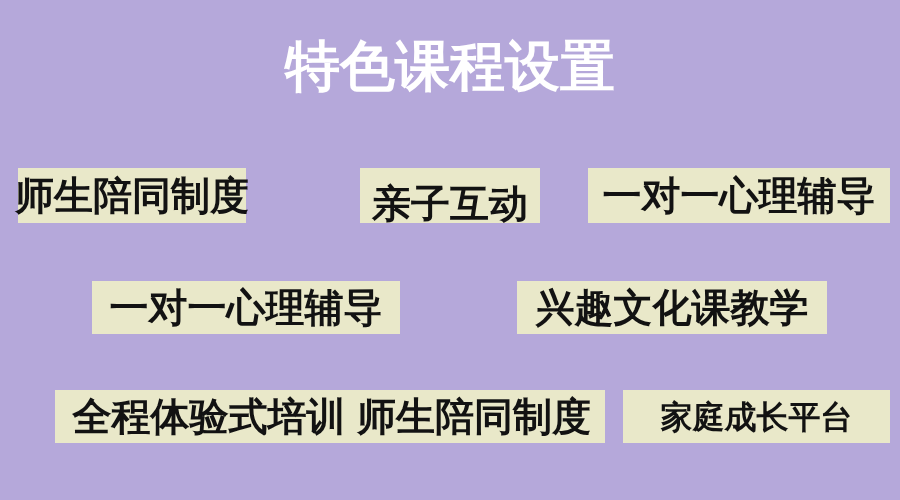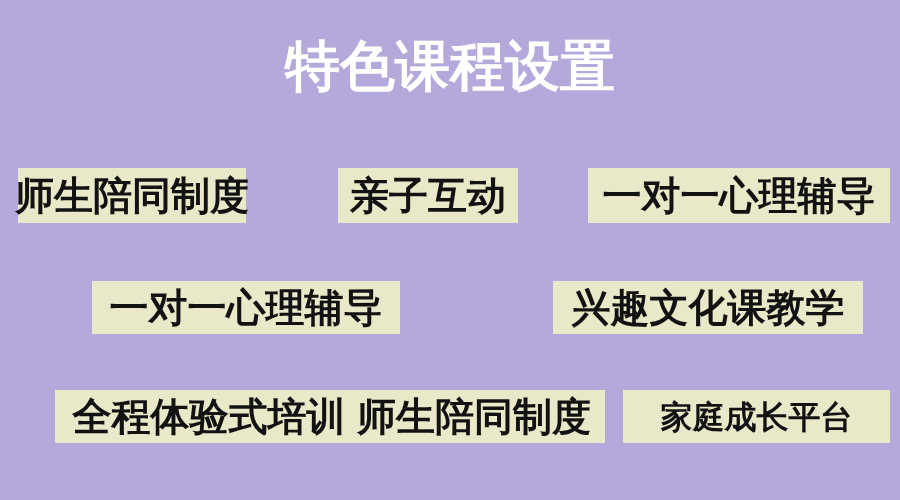--- a/index.html
+++ b/index.html
@@ -42,25 +42,25 @@
     justify-content: center;
     white-space: nowrap;
     box-sizing: border-box;
   }
   .tag-label {
     display: block;
     line-height: 1;
   }
   
   #tag-r1-c1 { left: 18px;  top: 168px; width: 228px; height: 55px; font-size: 39px; }
-  #tag-r1-c2 { left: 338px; top: 168px; width: 180px; height: 55px; font-size: 39px; }
+  #tag-r1-c2 { left: 360px; top: 168px; width: 180px; height: 55px; font-size: 39px; align-items: flex-end; }
   #tag-r1-c3 { left: 588px; top: 168px; width: 302px; height: 55px; font-size: 39px; }
   
   #tag-r2-c1 { left: 92px;  top: 281px; width: 308px; height: 53px; font-size: 39px; }
-  #tag-r2-c2 { left: 553px; top: 281px; width: 310px; height: 53px; font-size: 39px; }
+  #tag-r2-c2 { left: 517px; top: 281px; width: 310px; height: 53px; font-size: 39px; }
   
   #tag-r3-c1 { left: 12px;  top: 390px; width: 308px; height: 53px; font-size: 39px; margin-left: 43px; }
   #tag-r3-c2 { left: 343px; top: 390px; width: 262px; height: 53px; font-size: 39px; }
   #tag-r3-c3 { left: 623px; top: 390px; width: 267px; height: 53px; font-size: 32px; }
 </style>
 </head>
 <body>
 
 <div id="slide">
 

